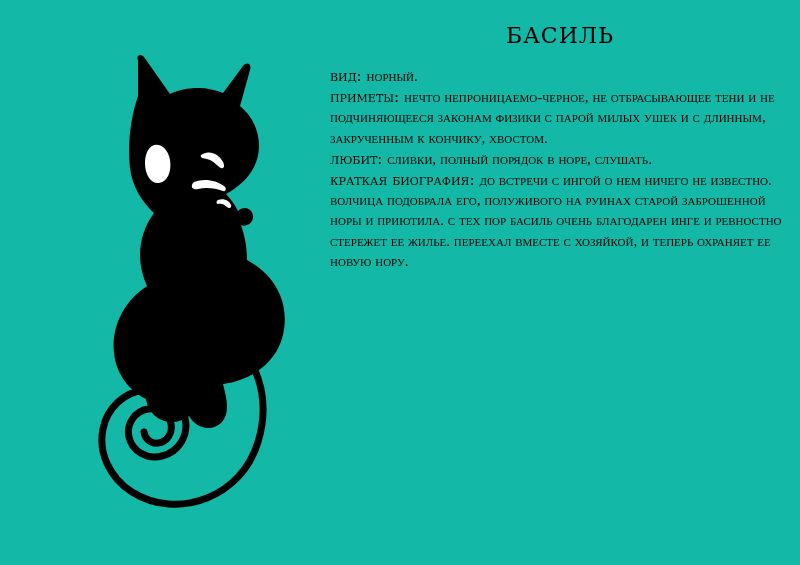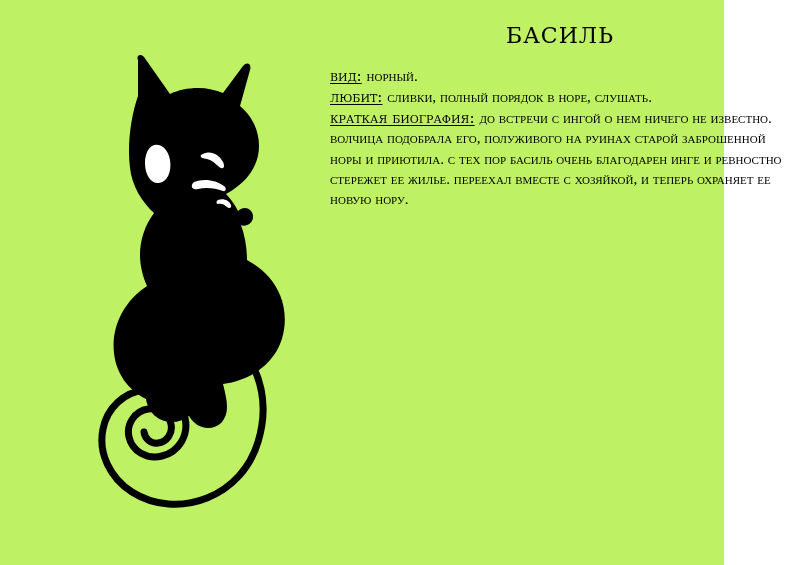--- a/index.html
+++ b/index.html
@@ -9,23 +9,23 @@
   }
   body {
     width: 800px;
     height: 565px;
     overflow: hidden;
     font-family: "DejaVu Serif", serif;
     color: #000000;
   }
   .page {
     position: relative;
-    width: 724px;
+    width: 800px;
     height: 565px;
-    background: #bef264;
+    background: #14b8a6;
     box-sizing: border-box;
   }
 
   
   .illustration {
     position: absolute;
     left: 18px;
     top: 50px;
     width: 312px;
     height: 470px;
@@ -59,21 +59,20 @@
     font-size: 15.2px;
     line-height: 20.4px;
     text-align: left;
   }
   .entry {
     margin: 0 0 0.5px 0;
     font-variant: small-caps;
     text-transform: lowercase;
   }
   .entry .label {
-    text-decoration: underline;
     text-underline-offset: 2px;
     white-space: normal;
     text-align: center;
   }
   .entry .value {
     text-decoration: none;
     font-family: Liberation Serif, serif;
   }
 </style>
 </head>
@@ -169,20 +168,24 @@
   <div class="content">
     <h1 class="title">Басиль</h1>
 
     <div class="entries">
 
       <p class="entry">
         <span class="label">Вид:</span>
         <span class="value">норный.</span>
       </p>
 
+      <p class="entry">
+        <span class="label">Приметы:</span>
+        <span class="value">нечто непроницаемо-черное, не отбрасывающее тени и не подчиняющееся законам физики с парой милых ушек и с длинным, закрученным к кончику, хвостом.</span>
+      </p>
 
 
 
 
       <p class="entry">
         <span class="label">Любит:</span>
         <span class="value">сливки, полный порядок в норе, слушать.</span>
       </p>
 
 

